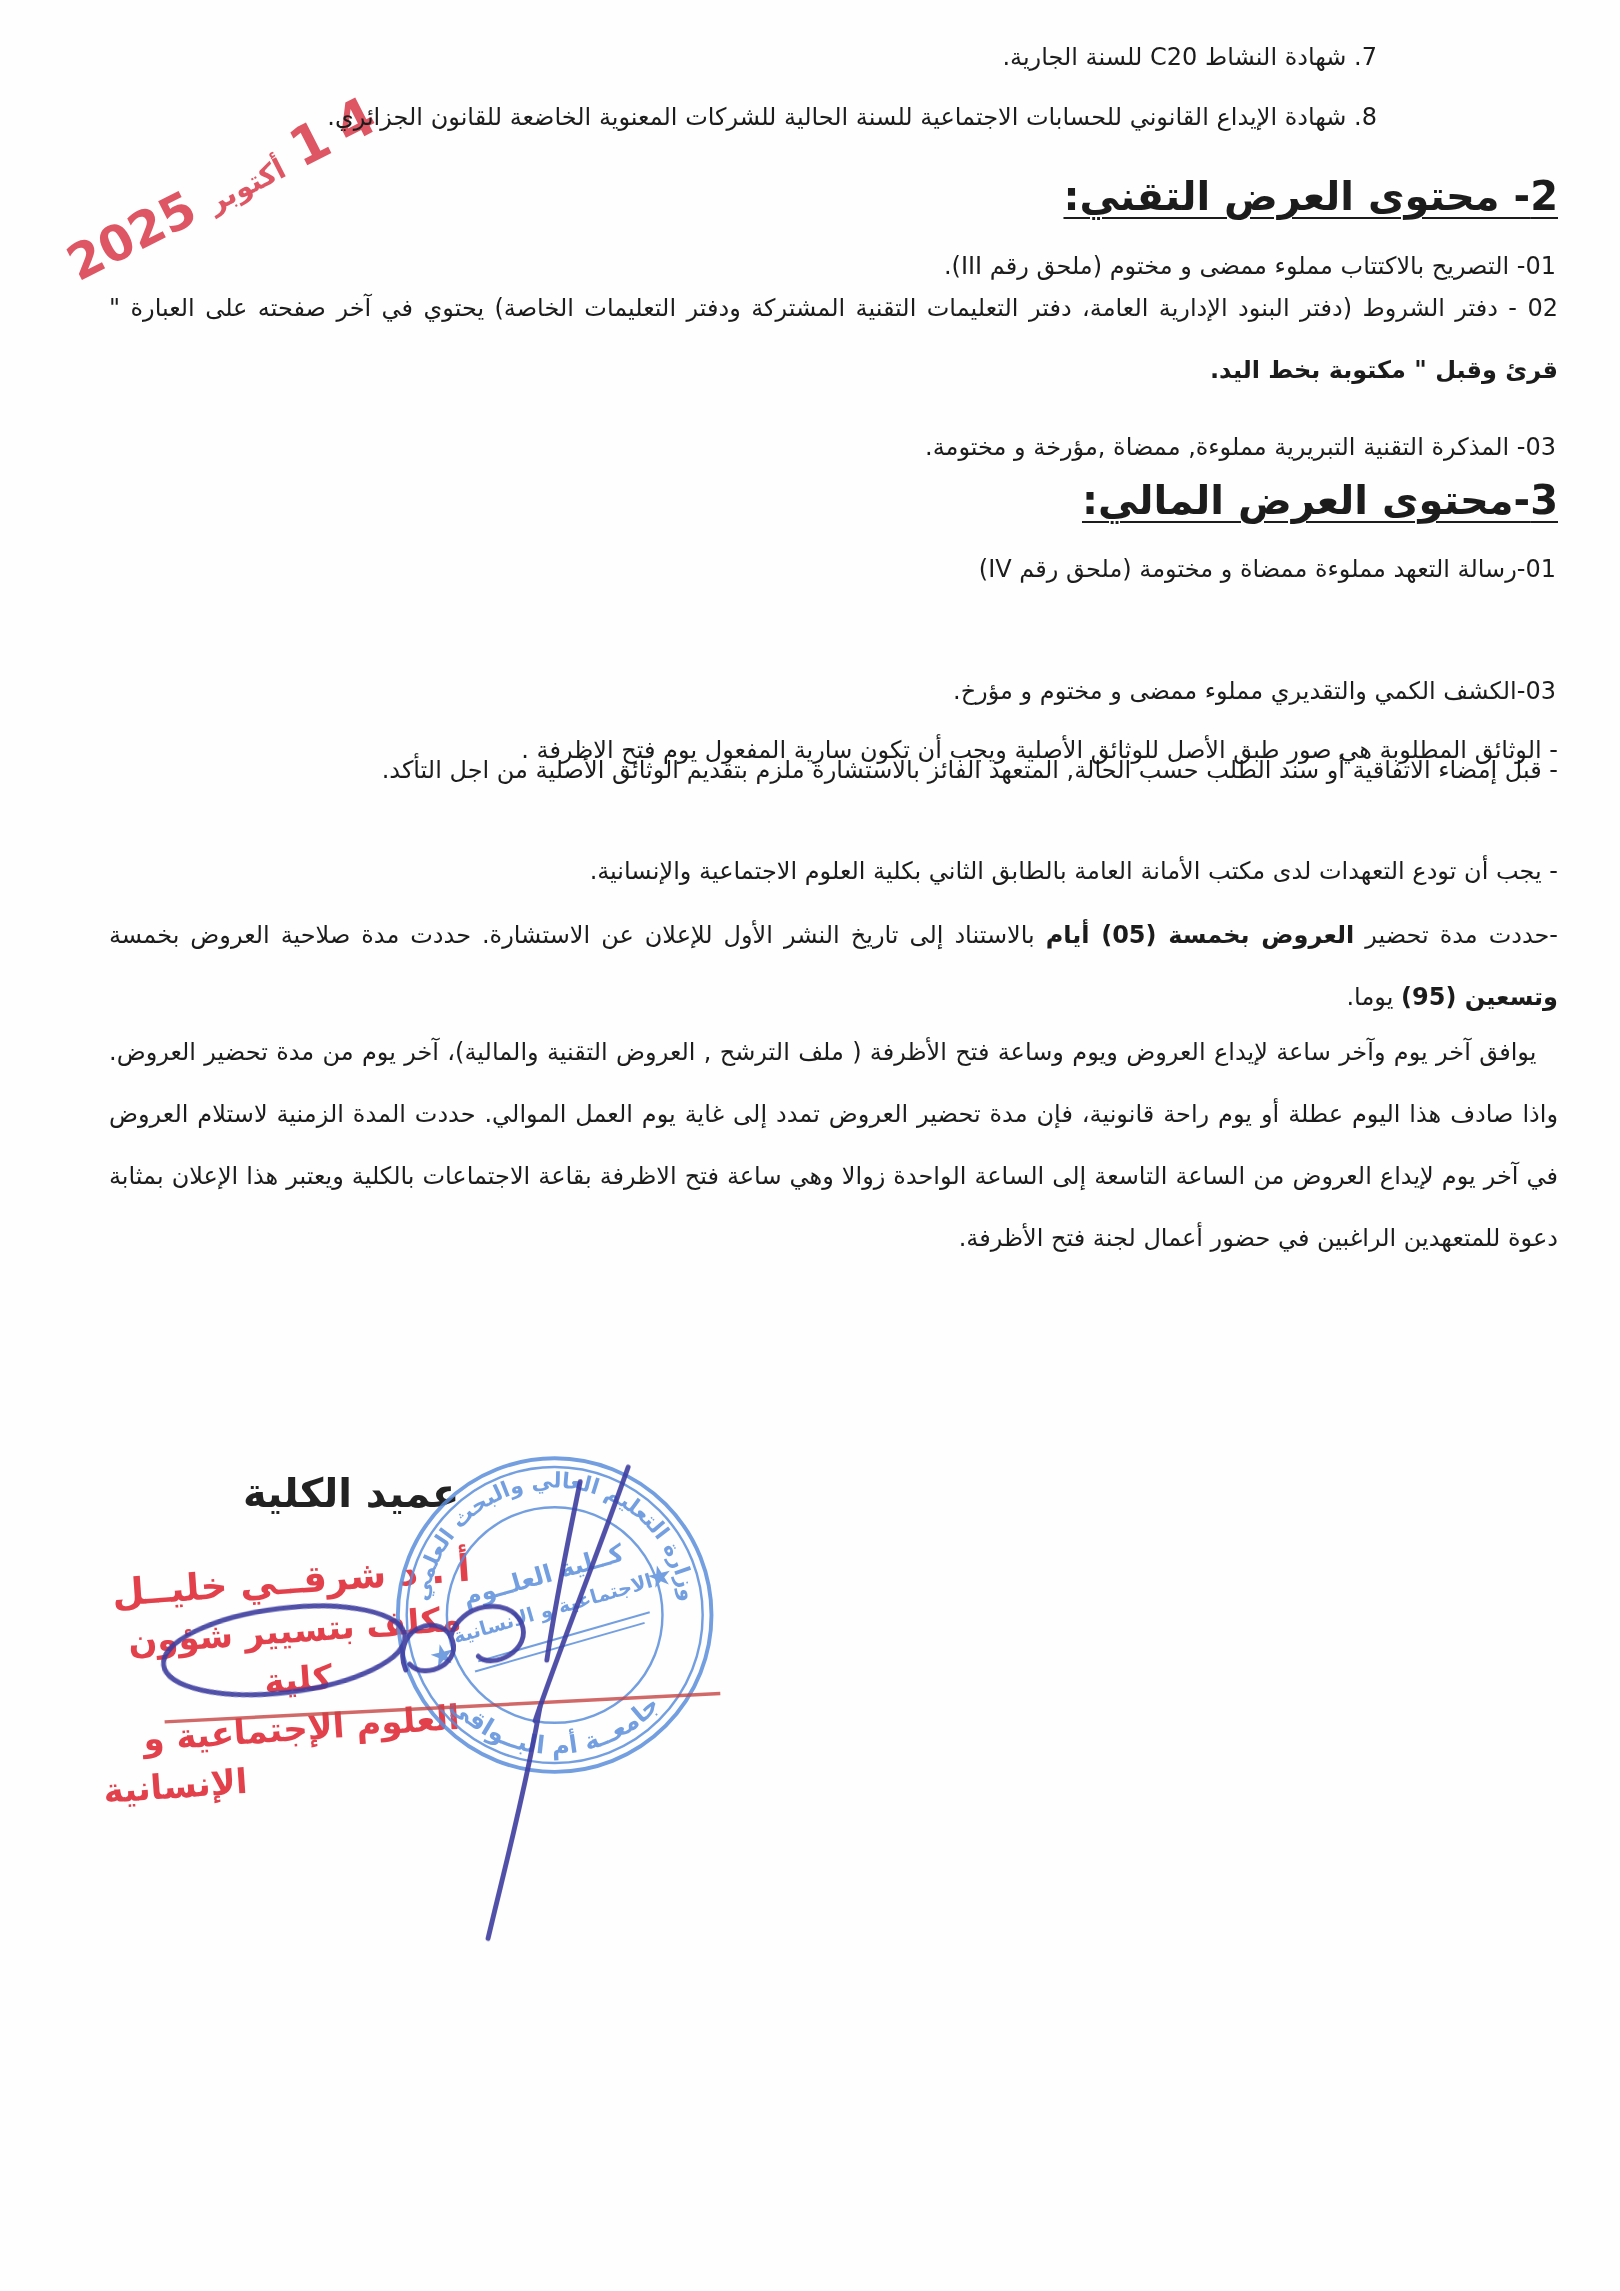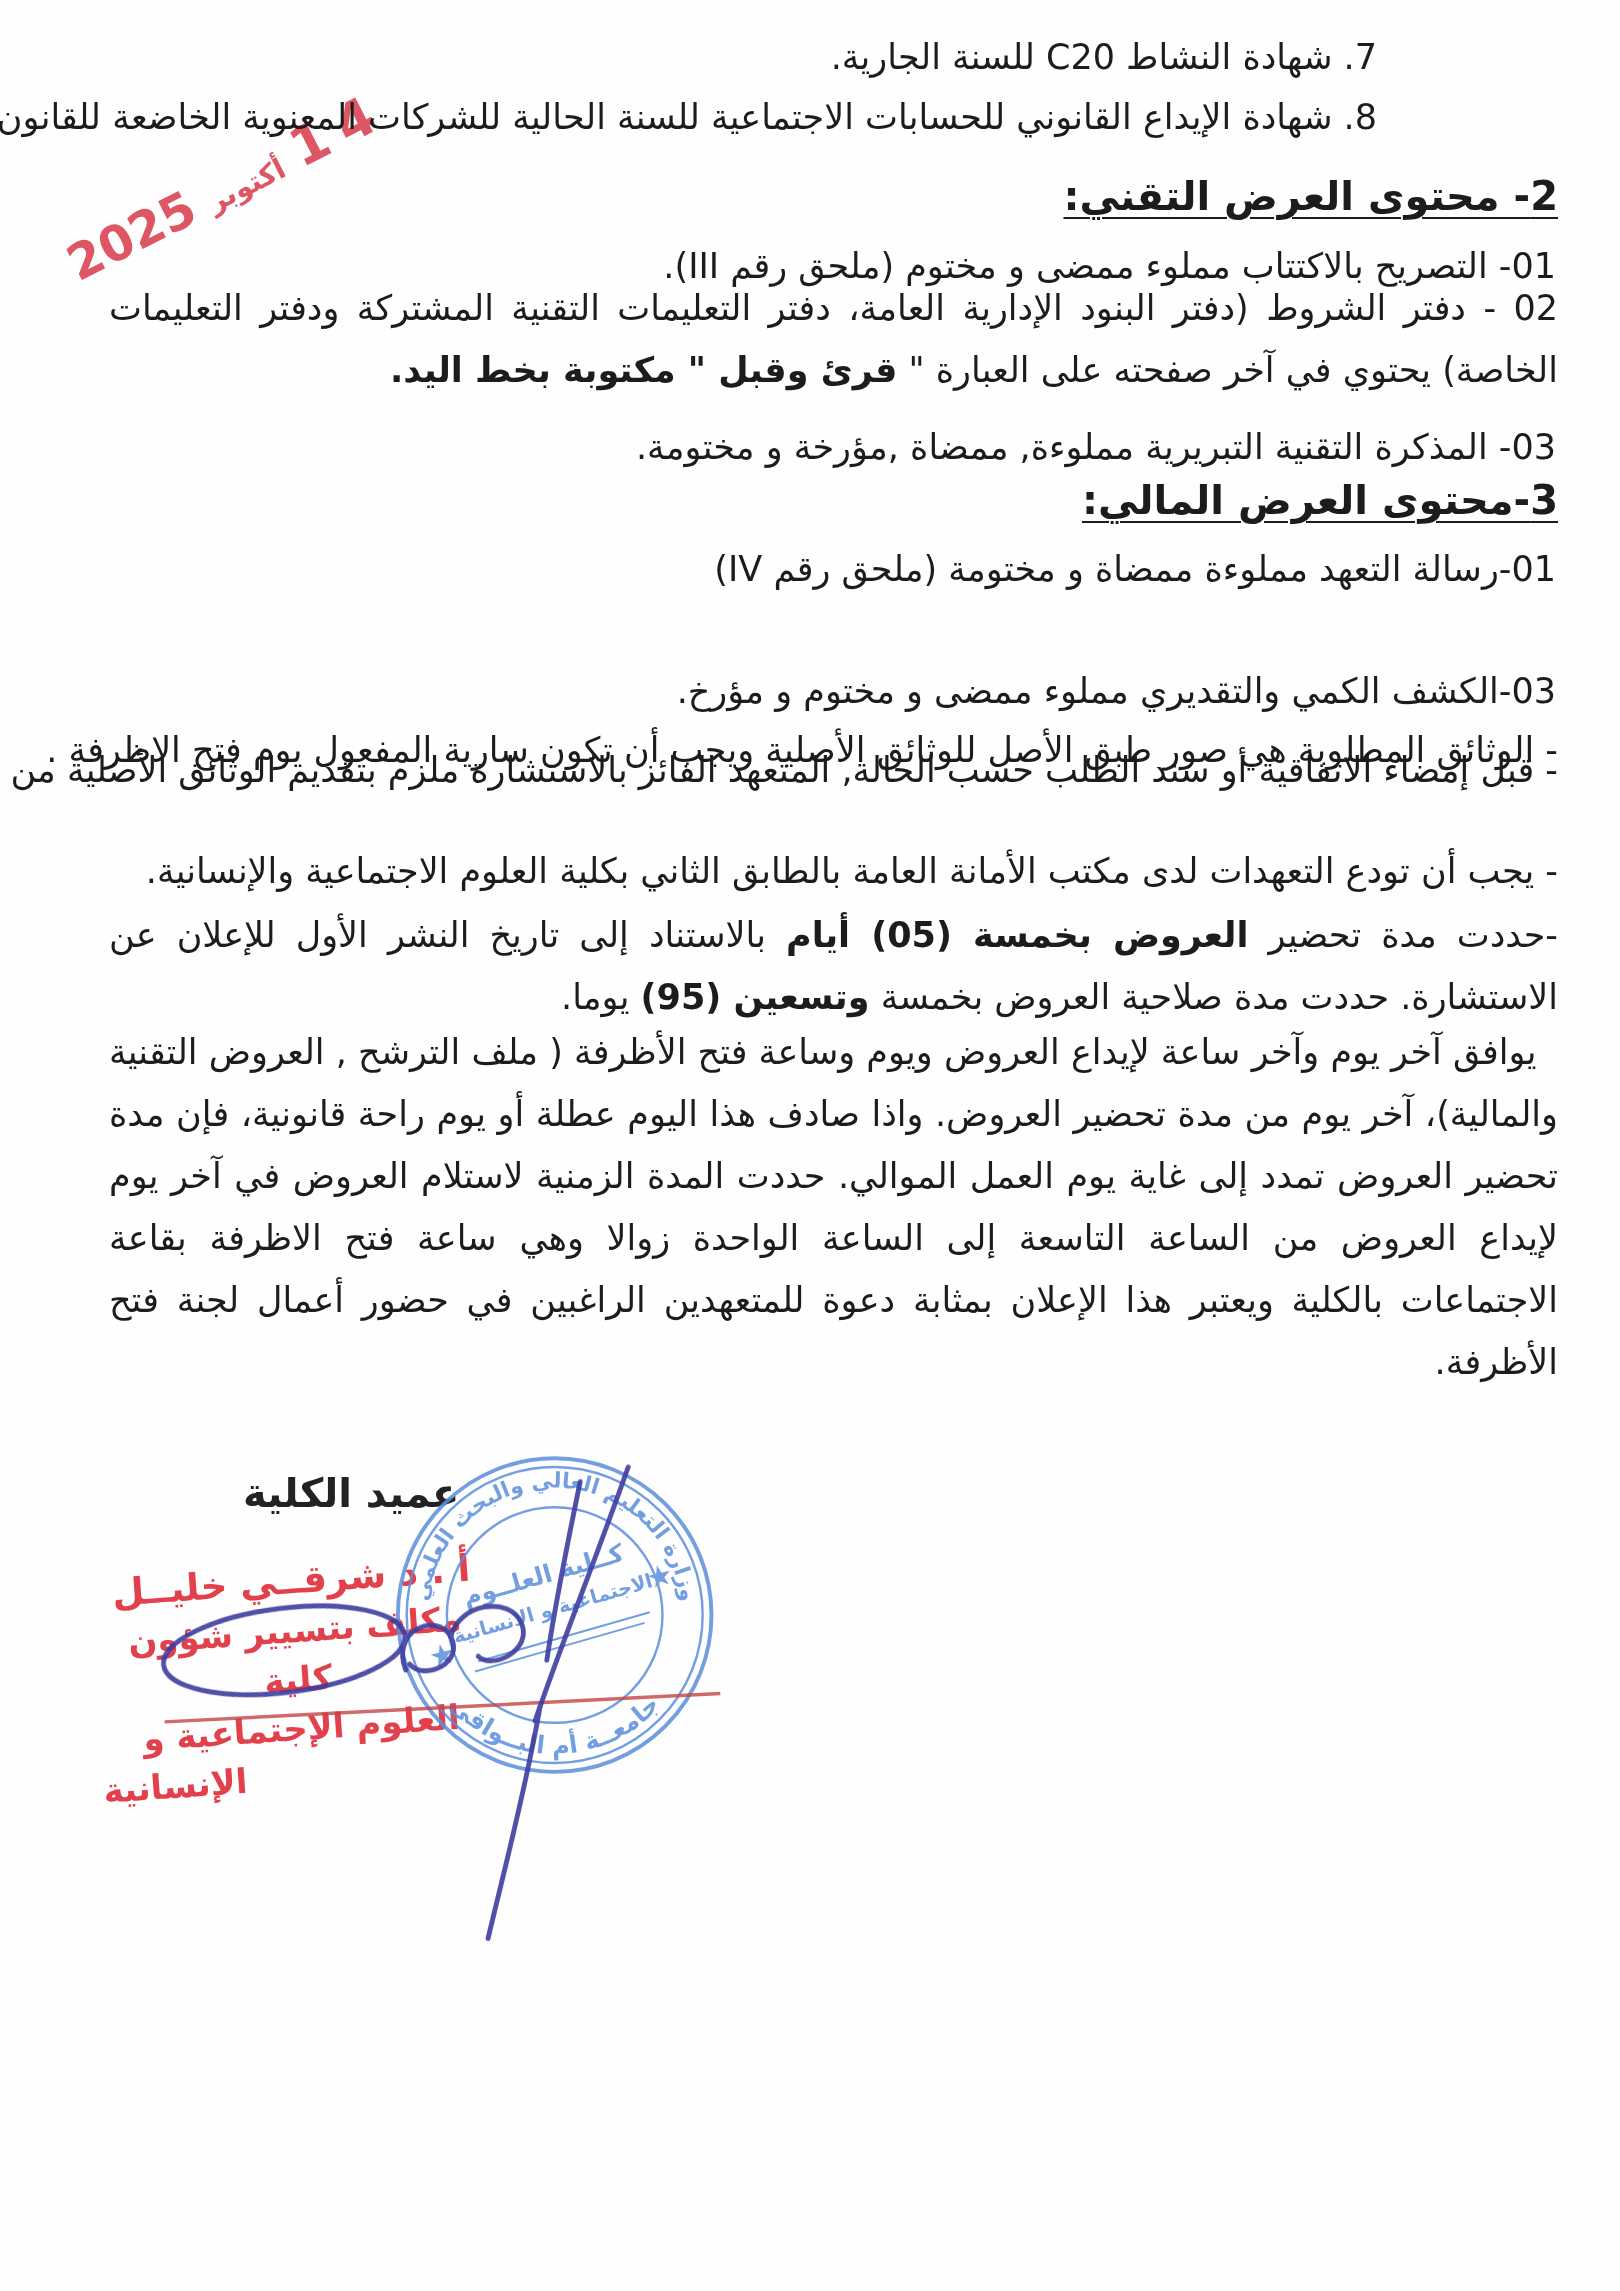--- a/index.html
+++ b/index.html
@@ -8,21 +8,21 @@
     width:1620px;height:2292px;
     background:#fefefe;
     font-family:"DejaVu Sans",sans-serif;
     color:#1c1c1c;
     overflow:hidden;
   }
   .line, .para{
     position:absolute;
     right:62px;left:64px;
     direction:rtl;
-    font-size:35px;
+    font-size:24px;
     line-height:62px;
     color:#1c1c1c;
   }
   .line{white-space:nowrap;left:auto;}
   .para{text-align:justify;margin-left:45px;}
   .indent-list{padding-right:181px;}
   .indent-item{padding-right:2px;}
   .heading{
     position:absolute;right:62px;direction:rtl;
     font-size:40px;font-weight:bold;white-space:nowrap;

